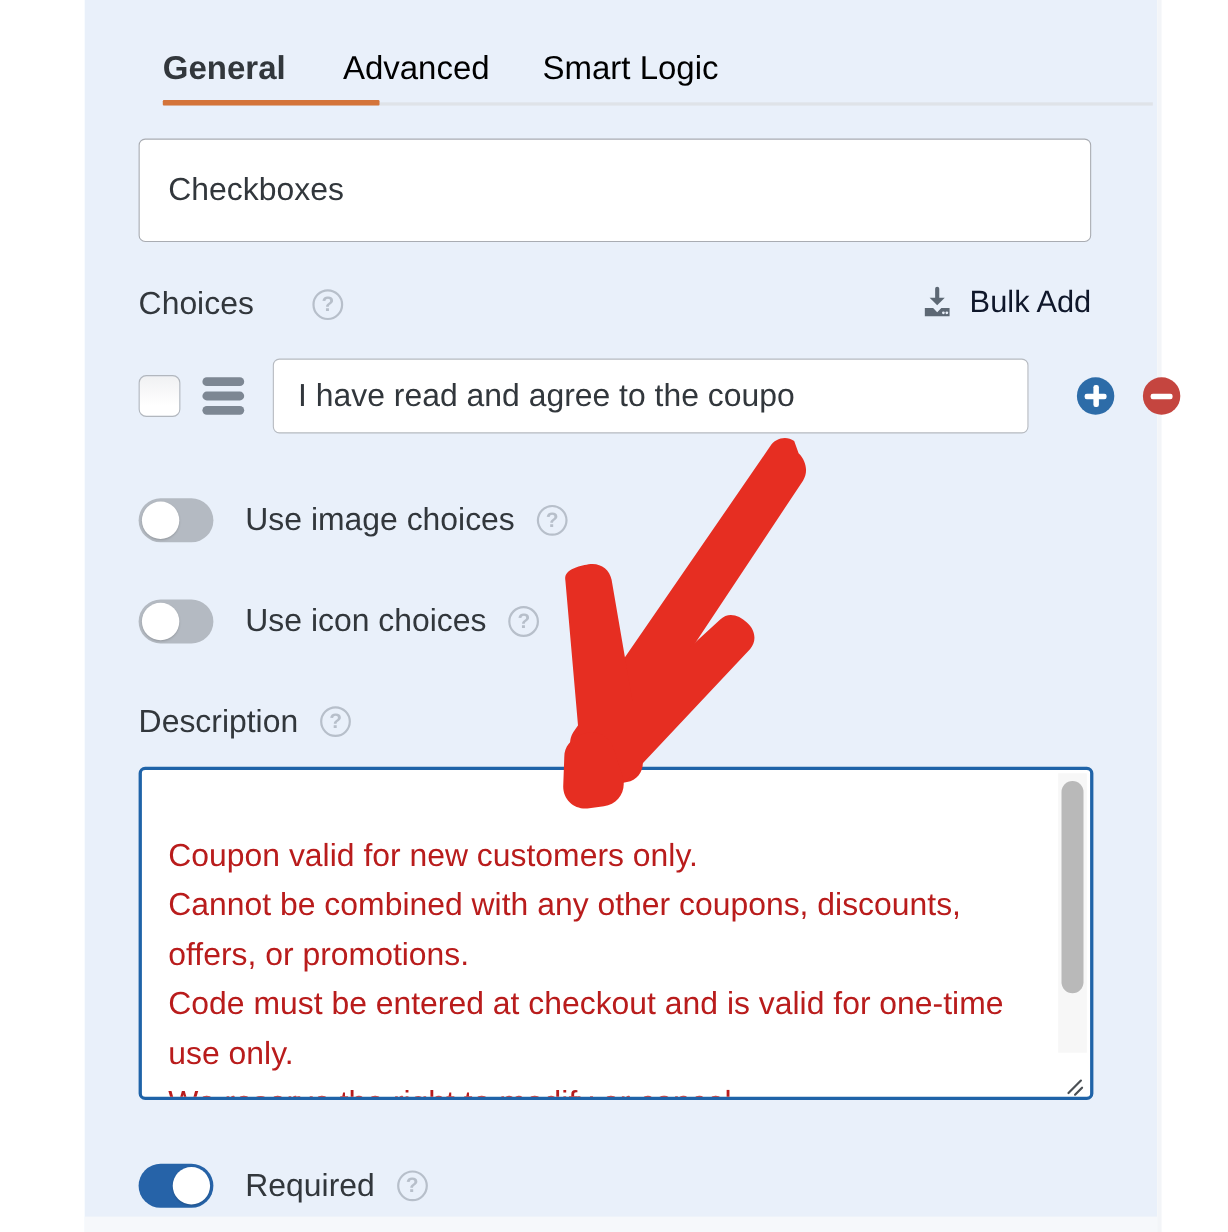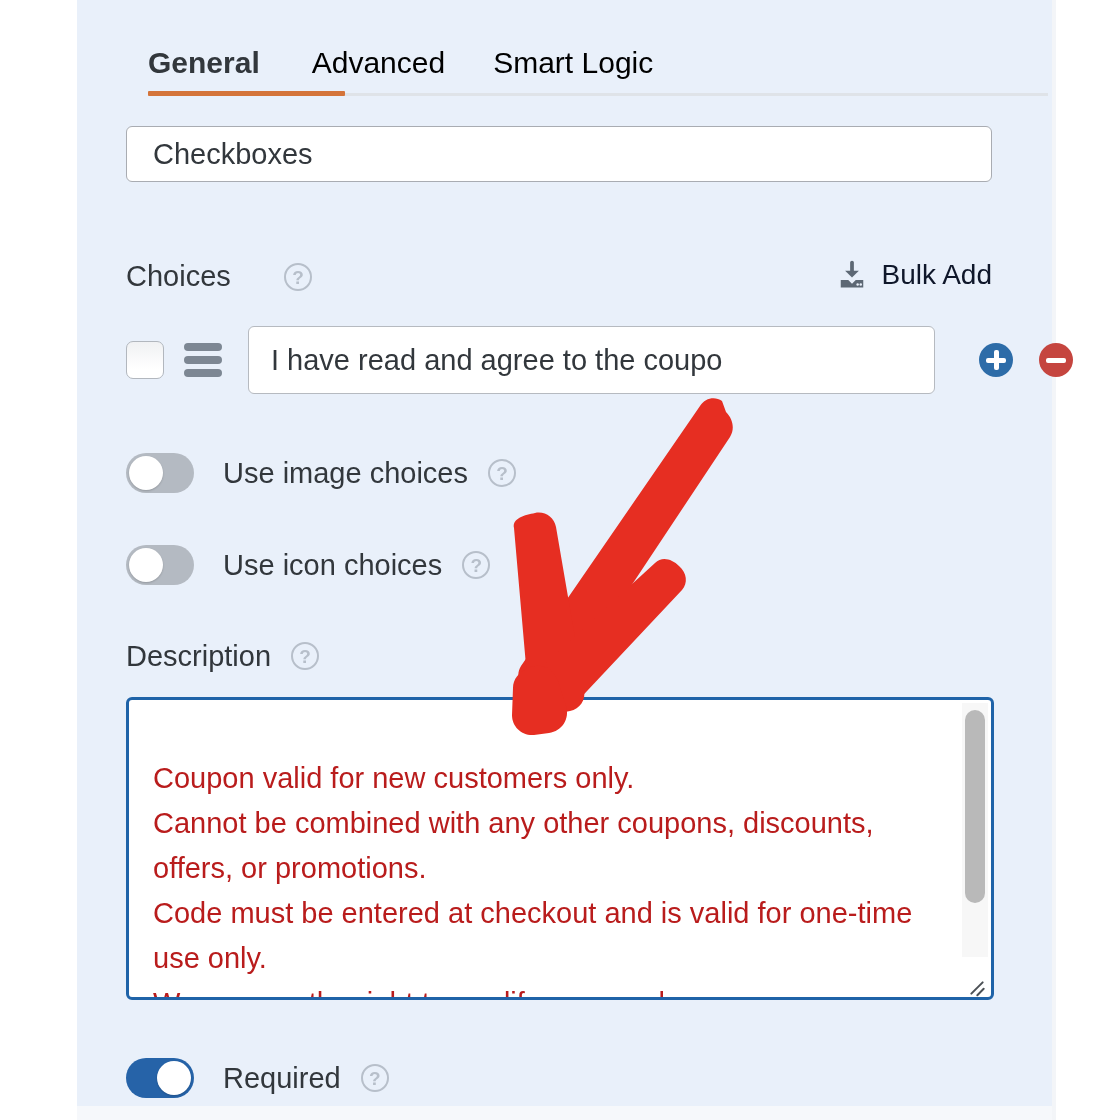--- a/index.html
+++ b/index.html
@@ -90,21 +90,21 @@
     background: #d4743a;
     border-radius: 1px;
   }
 
   
   .label-input {
     position: absolute;
     left: 126px;
     top: 126px;
     width: 866px;
-    height: 56px;
+    height: 94px;
     background: #ffffff;
     border: 1px solid #a9acb2;
     border-radius: 6px;
     display: flex;
     align-items: center;
     padding-left: 26px;
     font-size: 29px;
     color: #32373c;
     cursor: text;
   }

